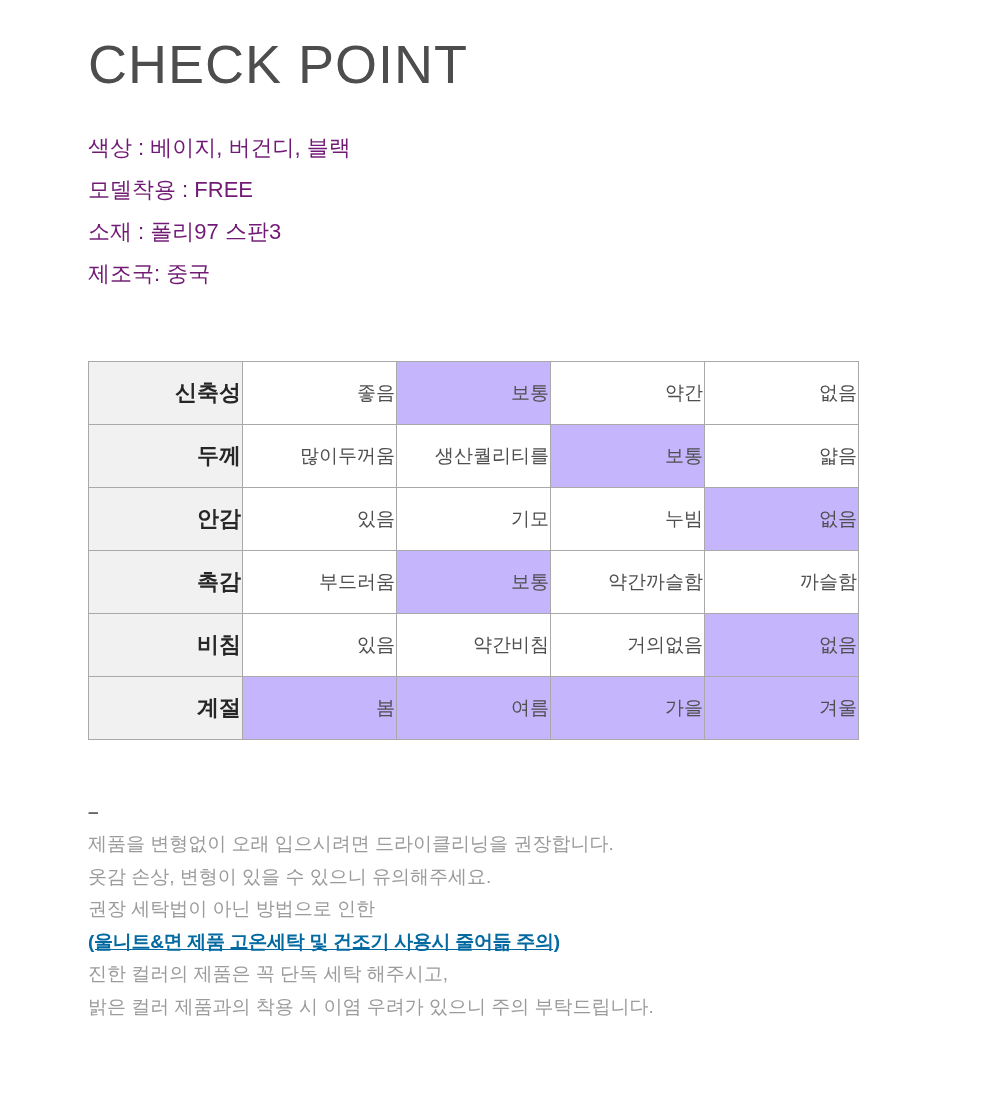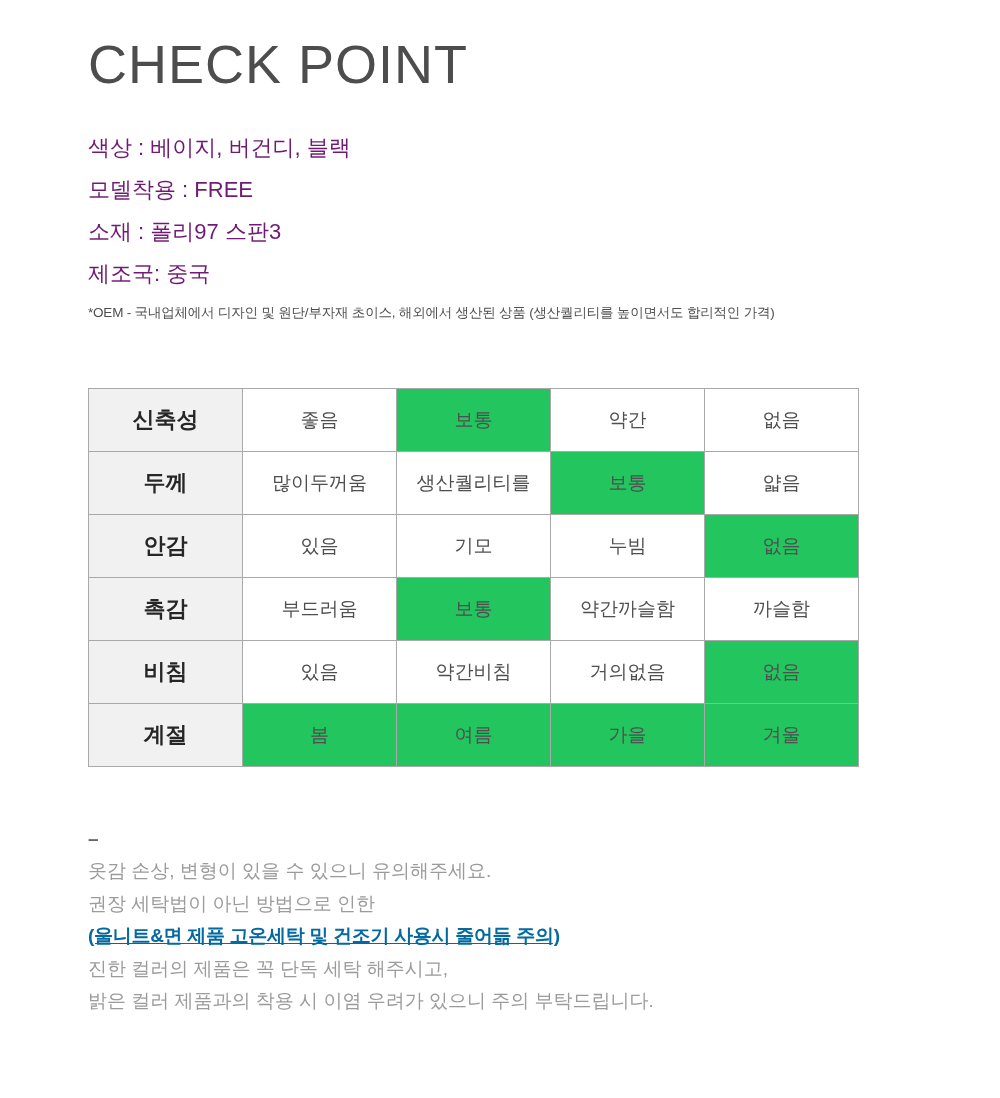--- a/index.html
+++ b/index.html
@@ -40,36 +40,36 @@
   table.fabric {
     margin-top: 66px;
     border-collapse: collapse;
     table-layout: fixed;
     width: 770px;
   }
   table.fabric td {
     width: 154px;
     height: 63px;
     border: 1px solid #a9a9a9;
-    text-align: center;
+    text-align: right;
     vertical-align: middle;
     background: #ffffff;
   }
   table.fabric td.hd {
     background: #f1f1f1;
     font-size: 22px;
     font-weight: 600;
     color: #262626;
   }
   table.fabric td.op {
     font-size: 19px;
     color: #4f4f4f;
   }
   table.fabric td.op.sel {
-    background: #22c55e;
+    background: #c4b5fd;
   }
   .care-block {
     margin-top: 56px;
     font-size: 19px;
     line-height: 32.5px;
     color: #9b9b9b;
   }
   .care-dash {
     color: #666666;
     font-weight: bold;
@@ -89,21 +89,20 @@
 
     <div class="main-title">CHECK POINT</div>
 
     <div class="info-block">
       <div>색상 : 베이지, 버건디, 블랙</div>
       <div>모델착용 : FREE</div>
       <div>소재 : 폴리97 스판3</div>
       <div>제조국: 중국</div>
     </div>
 
-    <div class="oem-note">*OEM - 국내업체에서 디자인 및 원단/부자재 초이스, 해외에서 생산된 상품 (생산퀄리티를 높이면서도 합리적인 가격)</div>
 
     <table class="fabric">
       <tbody>
           <tr>
         <td class="hd">신축성</td>
         <td class="op">좋음</td>
         <td class="op sel">보통</td>
         <td class="op">약간</td>
         <td class="op">없음</td>
       </tr>
@@ -140,20 +139,21 @@
         <td class="op sel">봄</td>
         <td class="op sel">여름</td>
         <td class="op sel">가을</td>
         <td class="op sel">겨울</td>
       </tr>
     </tbody>
       </table>
 
     <div class="care-block">
       <div class="care-dash">–</div>
+      <div>제품을 변형없이 오래 입으시려면  드라이클리닝을 권장합니다.</div>
       <div>옷감 손상, 변형이 있을 수 있으니 유의해주세요.</div>
       <div>권장 세탁법이 아닌 방법으로 인한</div>
       <div class="care-bold">(울니트&amp;면 제품 고온세탁 및 건조기 사용시 줄어듦 주의)</div>
       <div>진한 컬러의 제품은 꼭 단독 세탁 해주시고,</div>
       <div>밝은 컬러 제품과의 착용 시 이염 우려가 있으니 주의 부탁드립니다.</div>
     </div>
 
   </div>
 </div>
 

